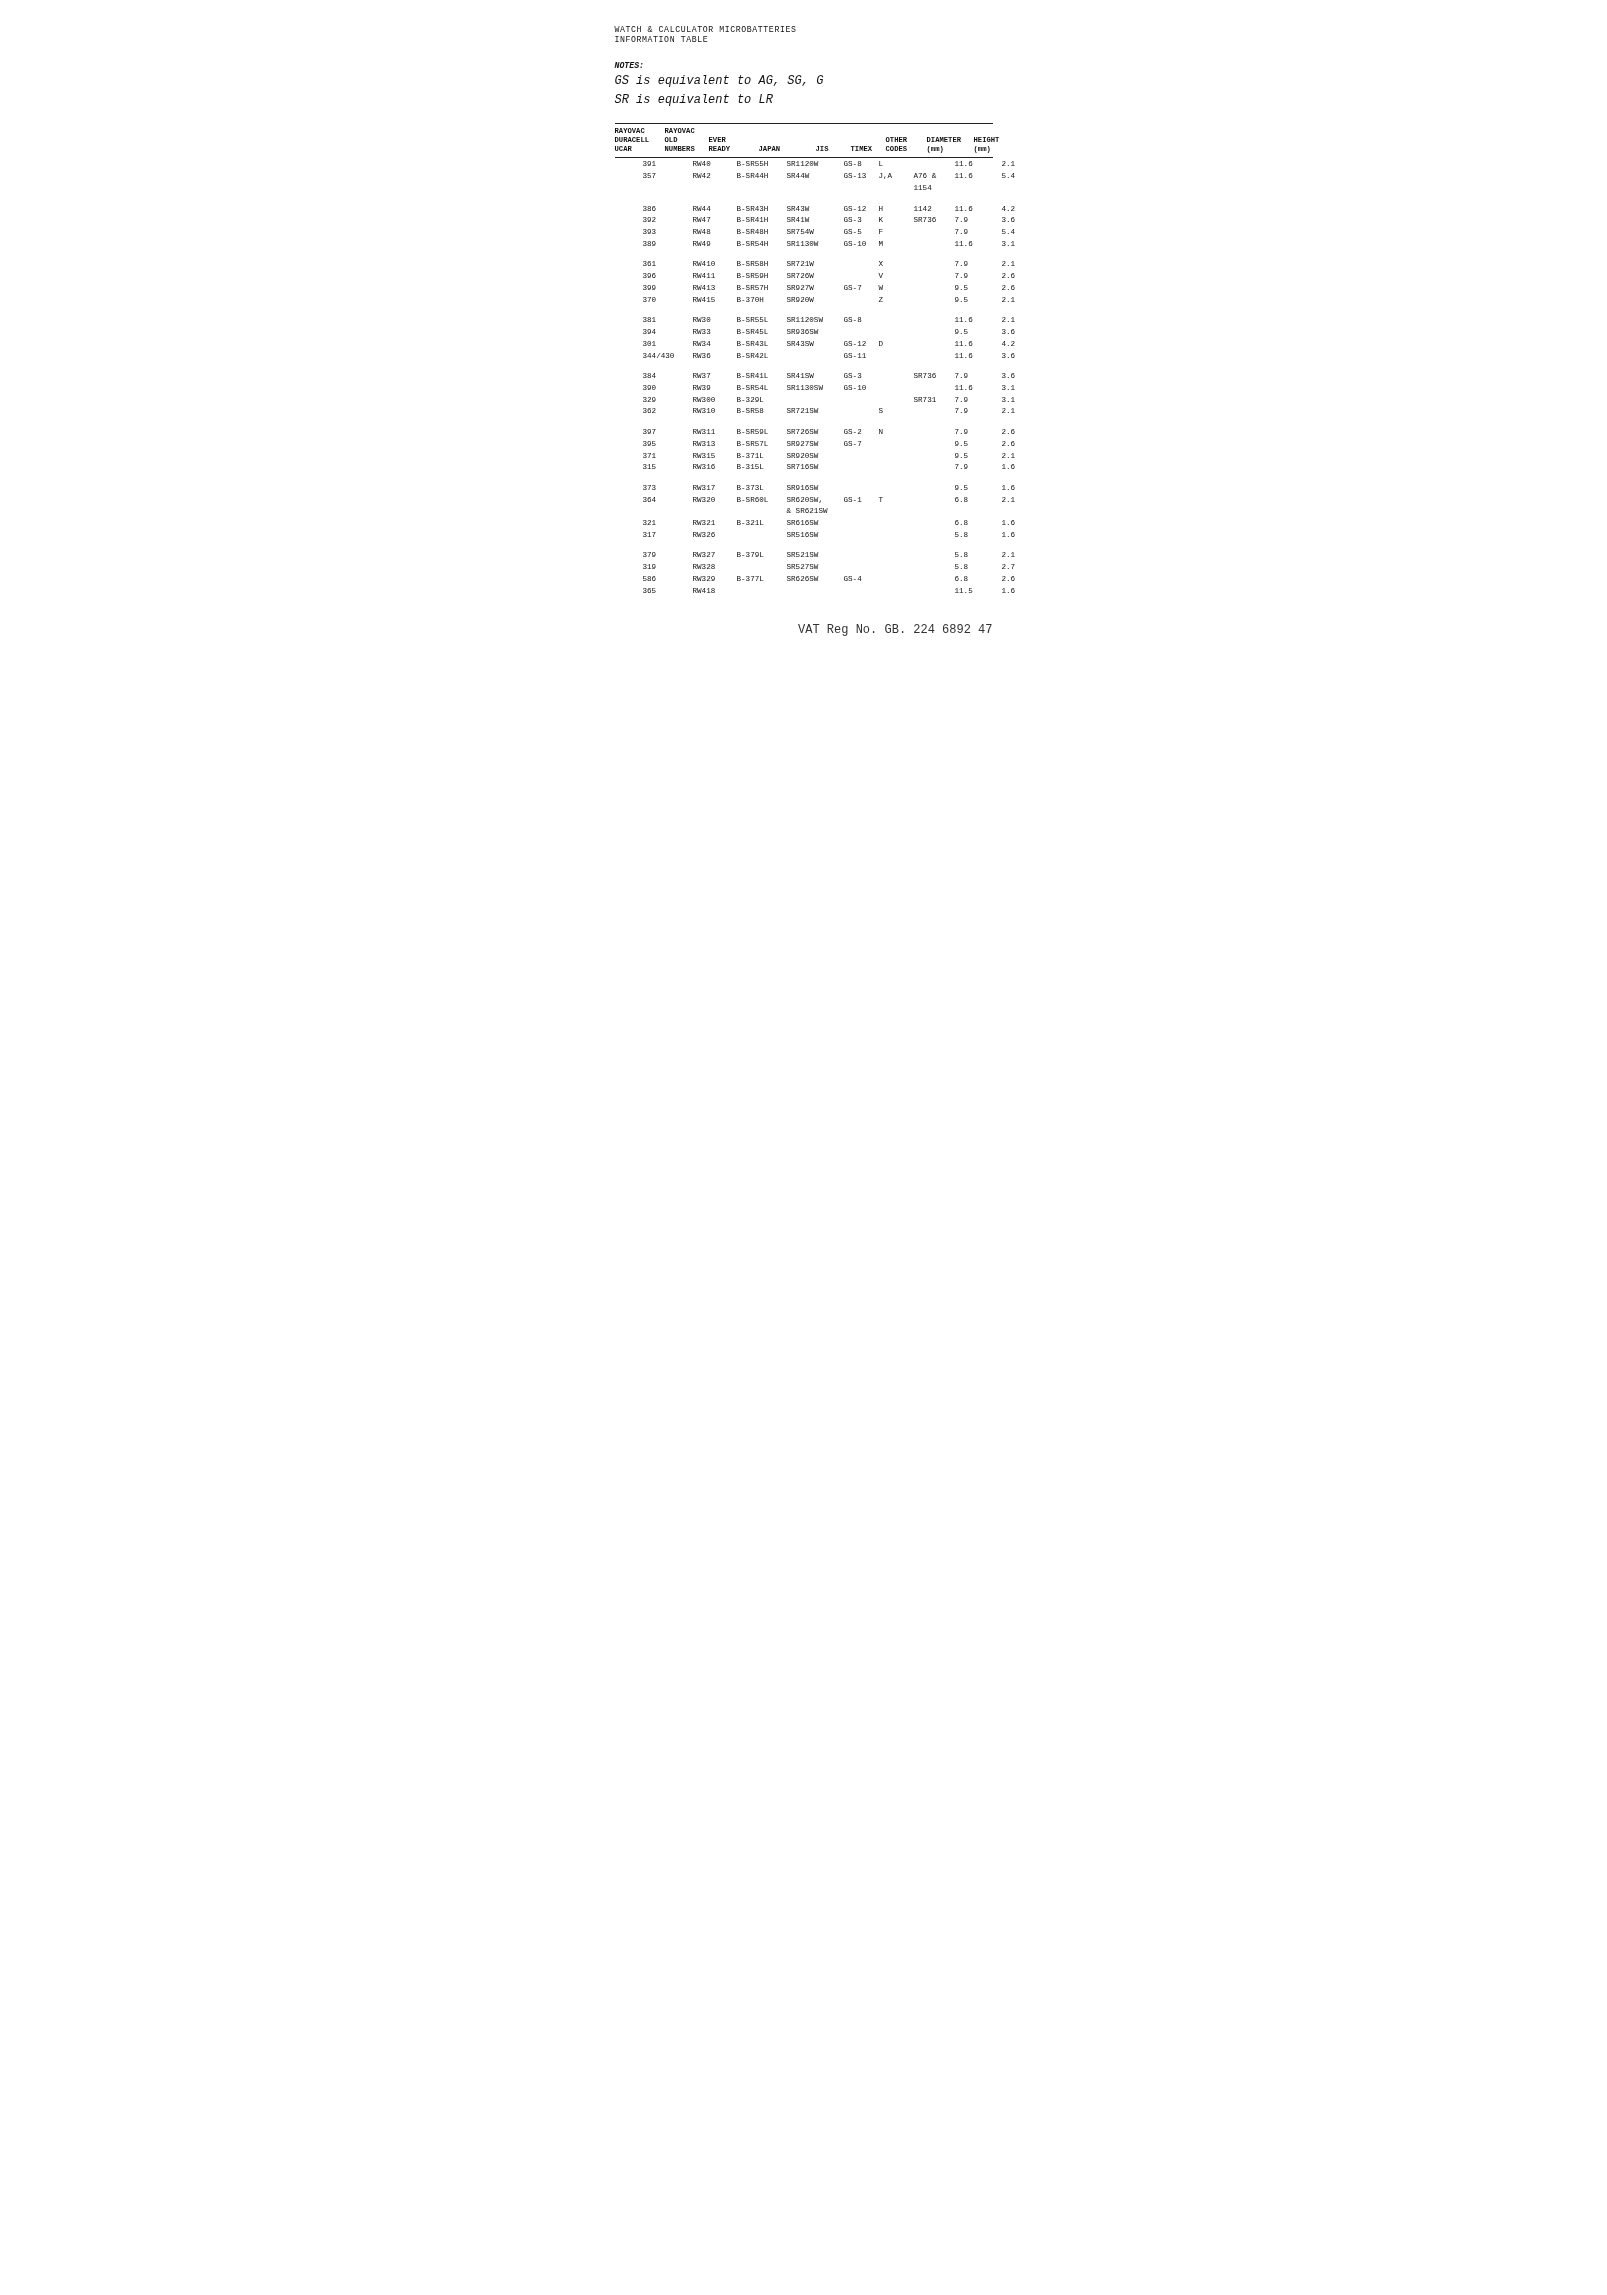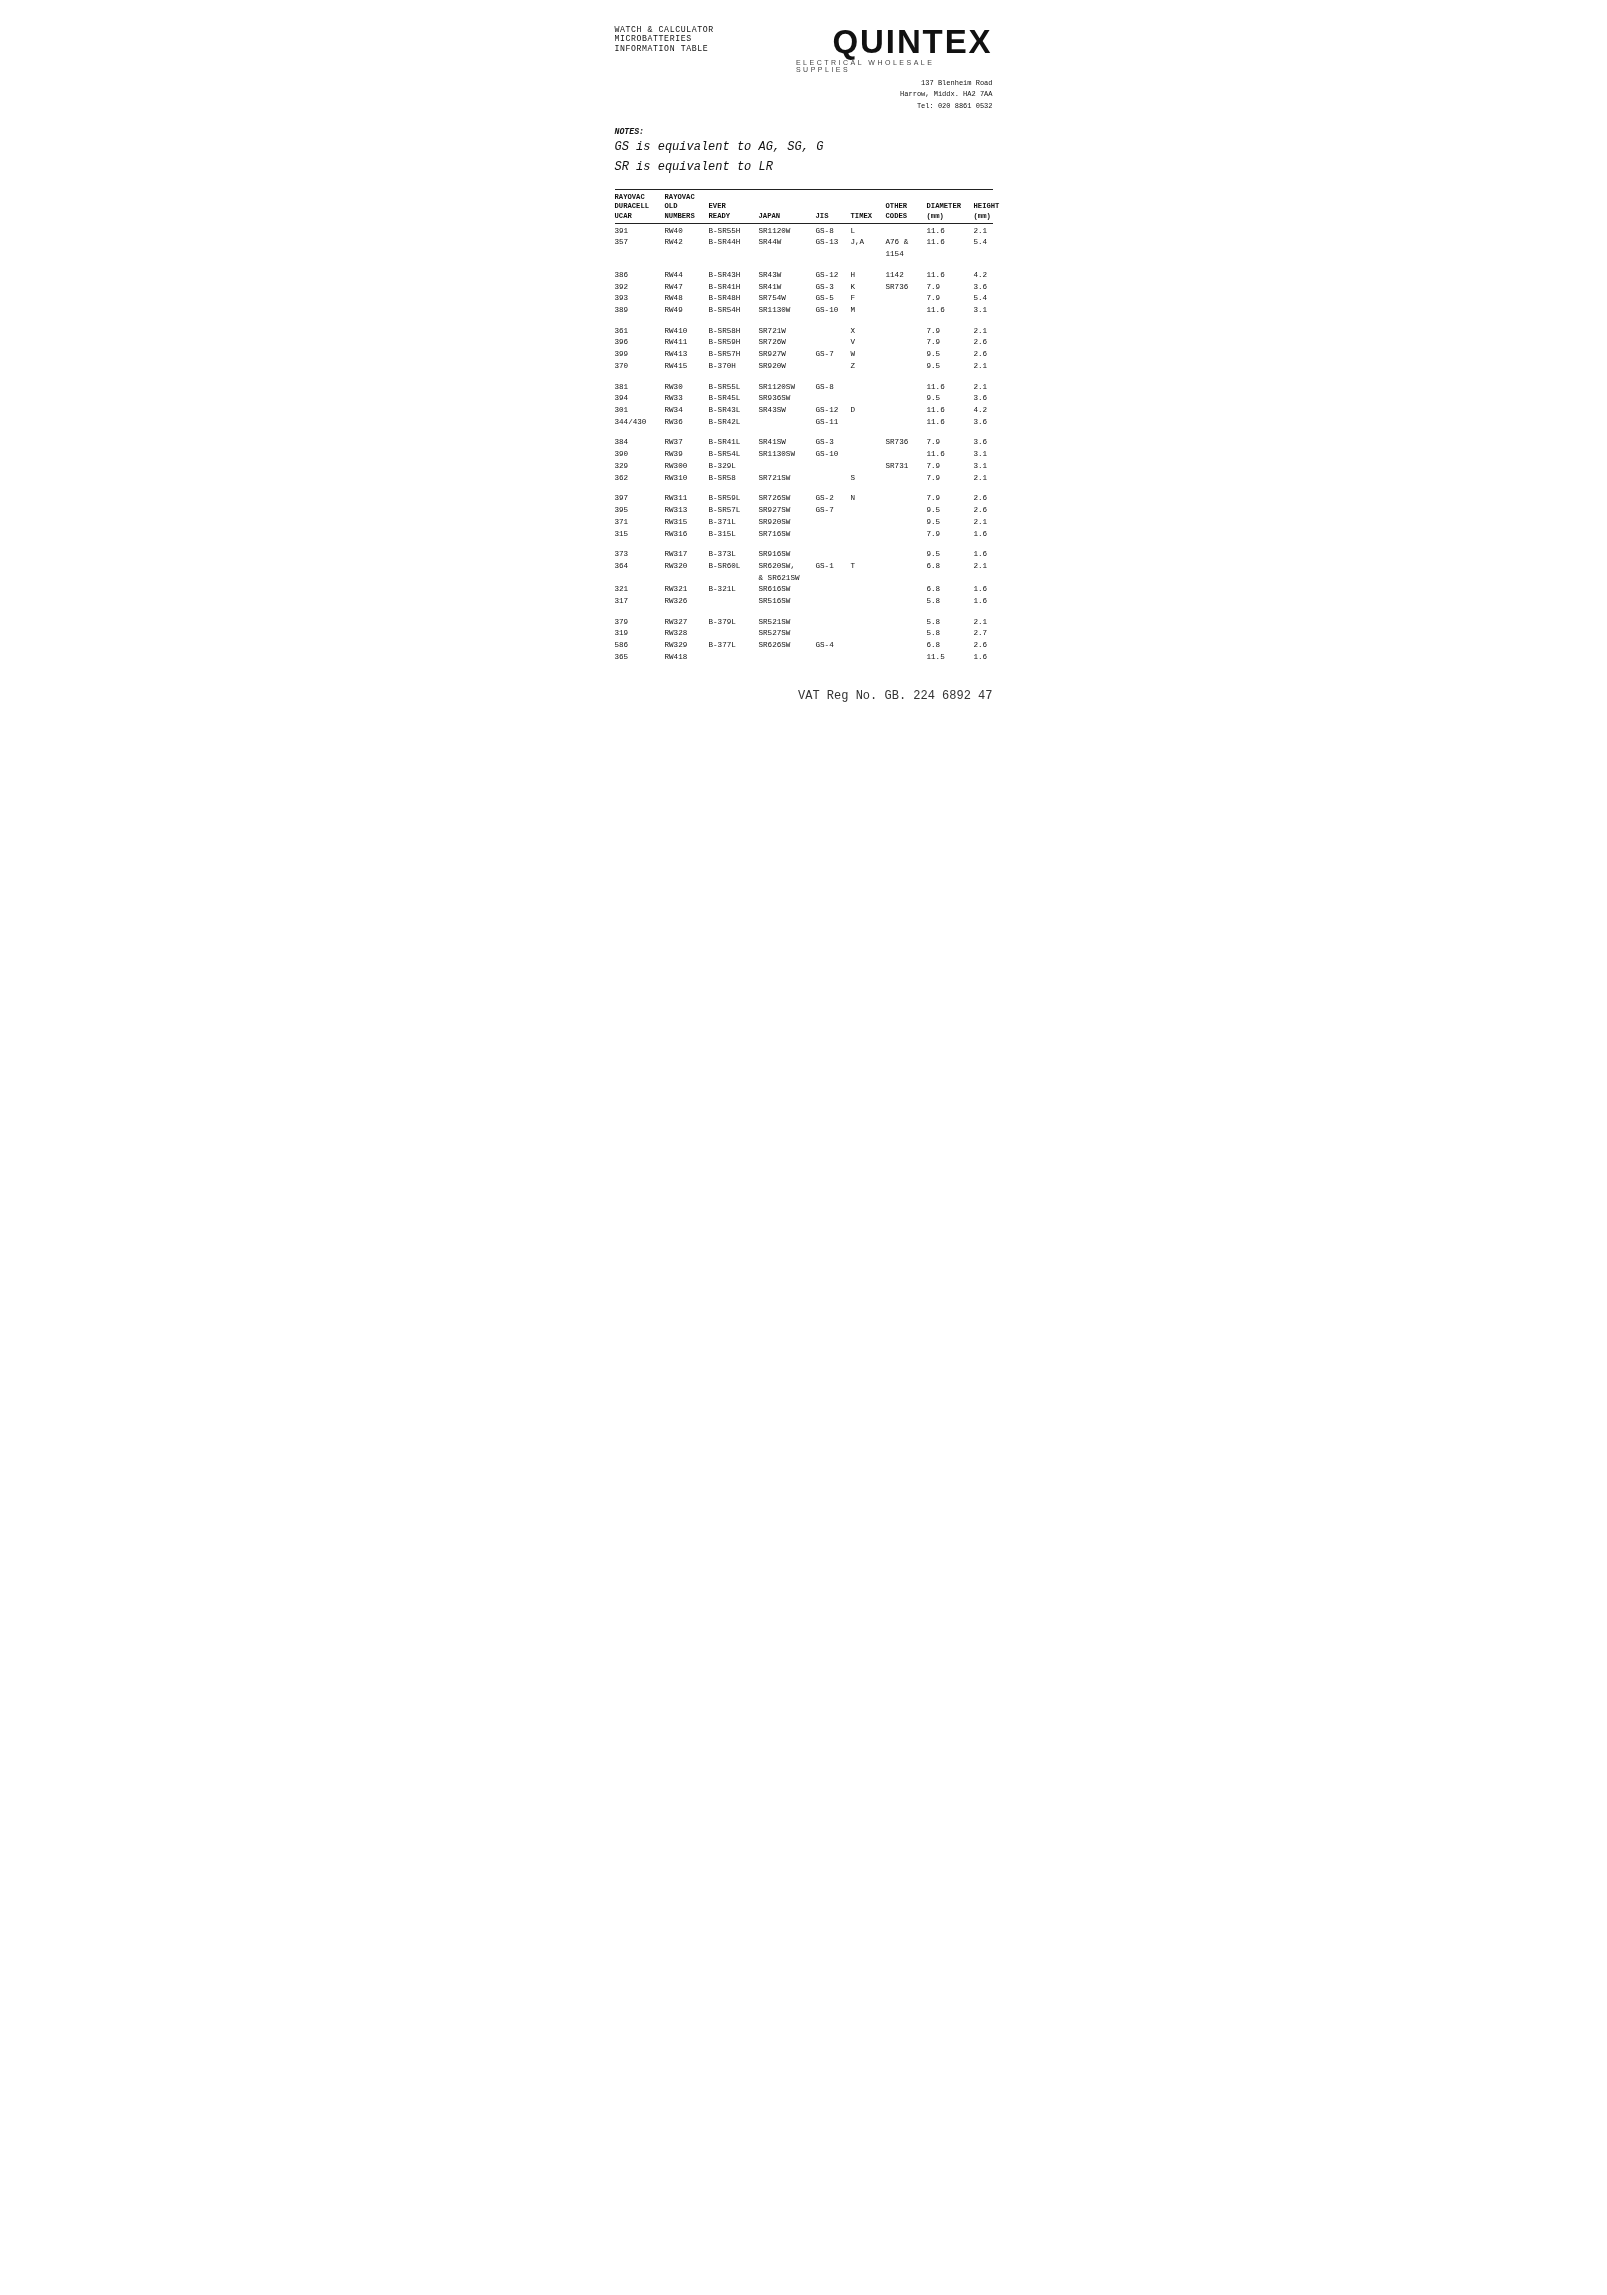--- a/index.html
+++ b/index.html
@@ -86,20 +86,21 @@
     .table-body {
       font-size: 7.6px;
     }
     .table-row-group {
       margin-bottom: 3.8px;
     }
     .table-data-row {
       display: grid;
       grid-template-columns: 50px 44px 50px 57px 35px 35px 41px 47px 38px;
       line-height: 1.55;
+      margin-left: 28px;
     }
     .cell {
       white-space: pre-line;
       padding-right: 2.5px;
     }
     .spacer-row {
       height: 5px;
     }
     .bottom-bar {
       margin-top: 25px;
@@ -108,29 +109,20 @@
       color: #333;
     }
   </style>
 </head>
 <body>
 
 <div class="header-row">
   <div class="title-area">
     <div class="title-main">WATCH &amp; CALCULATOR MICROBATTERIES</div>
     <div class="title-main">INFORMATION TABLE</div>
-  </div>
-  <div class="logo-area">
-    <div class="logo-text">QUINTEX</div>
-    <div class="logo-sub">ELECTRICAL WHOLESALE SUPPLIES</div>
-    <div class="address-block">
-      <div>137   Blenheim   Road</div>
-      <div>Harrow, Middx. HA2 7AA</div>
-      <div>Tel: 020 8861 0532</div>
-    </div>
   </div>
 </div>
 
 <div class="notes-section">
   <div class="notes-title">NOTES:</div>
   <div class="notes-line">GS is equivalent to AG, SG, G</div>
   <div class="notes-line">SR is equivalent to LR</div>
 </div>
 
 <div class="table-area">

